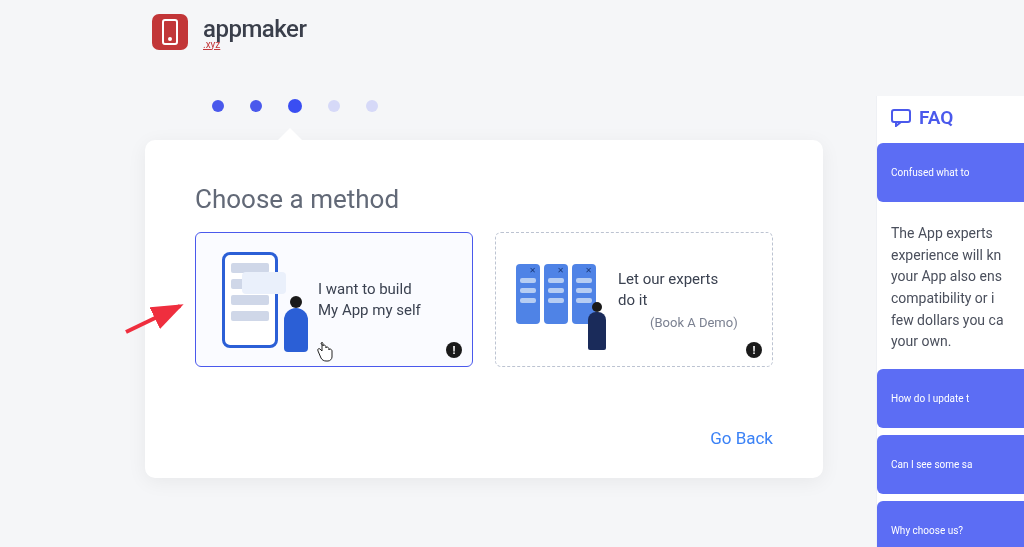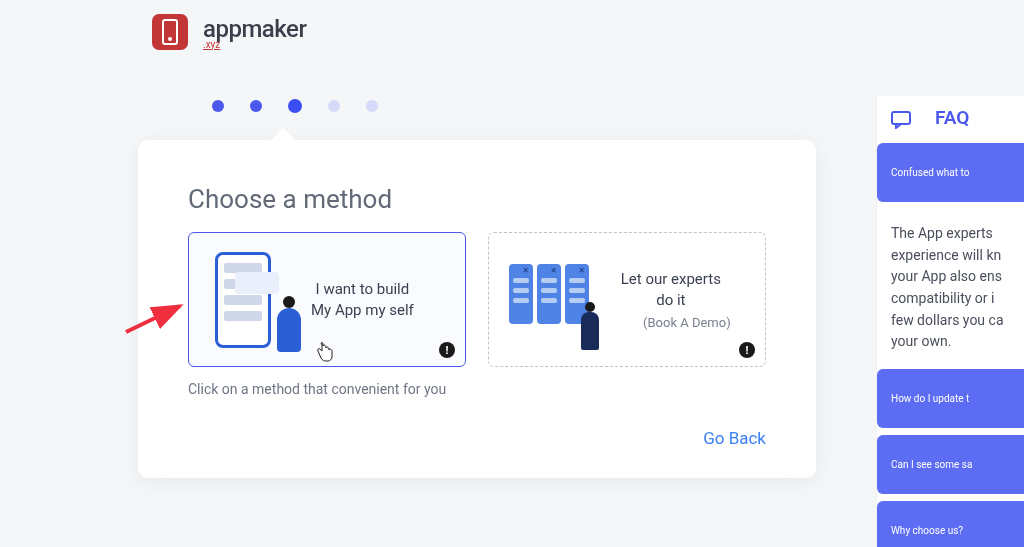--- a/index.html
+++ b/index.html
@@ -78,21 +78,21 @@
       height: 14px;
       background: #3a4ef2;
       margin-top: -1px;
     }
     .step-dot.done {
       background: #4a59ec;
     }
     .card {
       position: absolute;
       top: 140px;
-      left: 138px;
+      left: 145px;
       width: 678px;
       height: 338px;
       background: #fff;
       border-radius: 10px;
       box-shadow: 0 4px 20px rgba(0,0,0,0.06);
       padding: 44px 50px 30px 50px;
     }
     .card-triangle {
       position: absolute;
       top: -12px;
@@ -105,21 +105,20 @@
     }
     .card-title {
       color: #626977;
       font-size: 26px;
       font-weight: 400;
       margin-bottom: 18px;
     }
     .methods {
       display: flex;
       gap: 22px;
-      text-align: center;
     }
     .method {
       width: 290px;
       height: 135px;
       border: 1px dashed #bcc3d1;
       border-radius: 6px;
       padding: 12px 16px;
       display: flex;
       align-items: center;
       gap: 18px;
@@ -192,22 +191,22 @@
       position: absolute;
       top: 96px;
       right: 0;
       width: 148px;
       background: #fff;
       border-left: 1px solid #eef0f4;
       height: 451px;
     }
     .faq-title {
       display: flex;
-      align-items: flex-end;
-      gap: 24px;
+      align-items: center;
+      gap: 8px;
       padding: 10px 14px 14px 14px;
       color: #4a59ec;
       font-size: 19px;
       font-weight: 600;
     }
     .faq-item {
       background: #5c6df4;
       color: #fff;
       font-size: 10px;
       padding: 24px 14px;
@@ -394,21 +393,20 @@
       </div>
       <div>
         <div class="method-text">Let our experts</div>
         <div class="method-text">do it</div>
         <div class="method-sub">(Book A Demo)</div>
       </div>
       <div class="info-badge">!</div>
     </div>
   </div>
 
-  <div class="helper-text">Click on a method that convenient for you</div>
   <div class="go-back">Go Back</div>
 </div>
 
 <svg class="arrow" width="70" height="40">
   <defs>
     <marker id="ah" markerWidth="10" markerHeight="10" refX="7" refY="3" orient="auto">
       <polygon points="0,0 8,3 0,6" fill="#ef2e3e"></polygon>
     </marker>
   </defs>
   <line x1="4" y1="34" x2="58" y2="8" stroke="#ef2e3e" stroke-width="4" marker-end="url(#ah)"></line>

